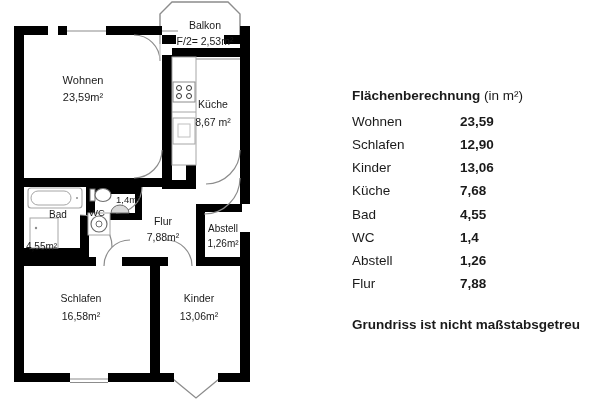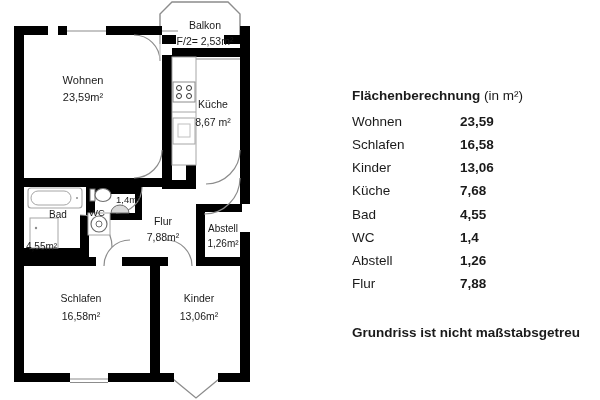--- a/index.html
+++ b/index.html
@@ -74,21 +74,21 @@
   }
   td.area-name { text-align: left; width: 108px; }
   td.area-value { text-align: left; width: 67px; font-weight: bold; }
   tr.area-row-last td { padding-bottom: 4px; }
   tr.sum-row td {
     font-weight: bold;
     border-top: 1.6px solid #1a1a1a;
     padding-top: 3px;
   }
   #scale-note {
-    margin-top: 30px;
+    margin-top: 22px;
     font-size: 13.5px;
     font-weight: bold;
     white-space: nowrap;
   }
 </style>
 </head>
 <body>
 
 <div id="page">
 
@@ -280,21 +280,21 @@
     </div>
 
     <table id="area-table">
       <tbody>
         <tr>
           <td class="area-name">Wohnen</td>
           <td class="area-value">23,59</td>
         </tr>
         <tr>
           <td class="area-name">Schlafen</td>
-          <td class="area-value">16,58</td>
+          <td class="area-value">12,90</td>
         </tr>
         <tr>
           <td class="area-name">Kinder</td>
           <td class="area-value">13,06</td>
         </tr>
         <tr>
           <td class="area-name">Küche</td>
           <td class="area-value">7,68</td>
         </tr>
         <tr>

